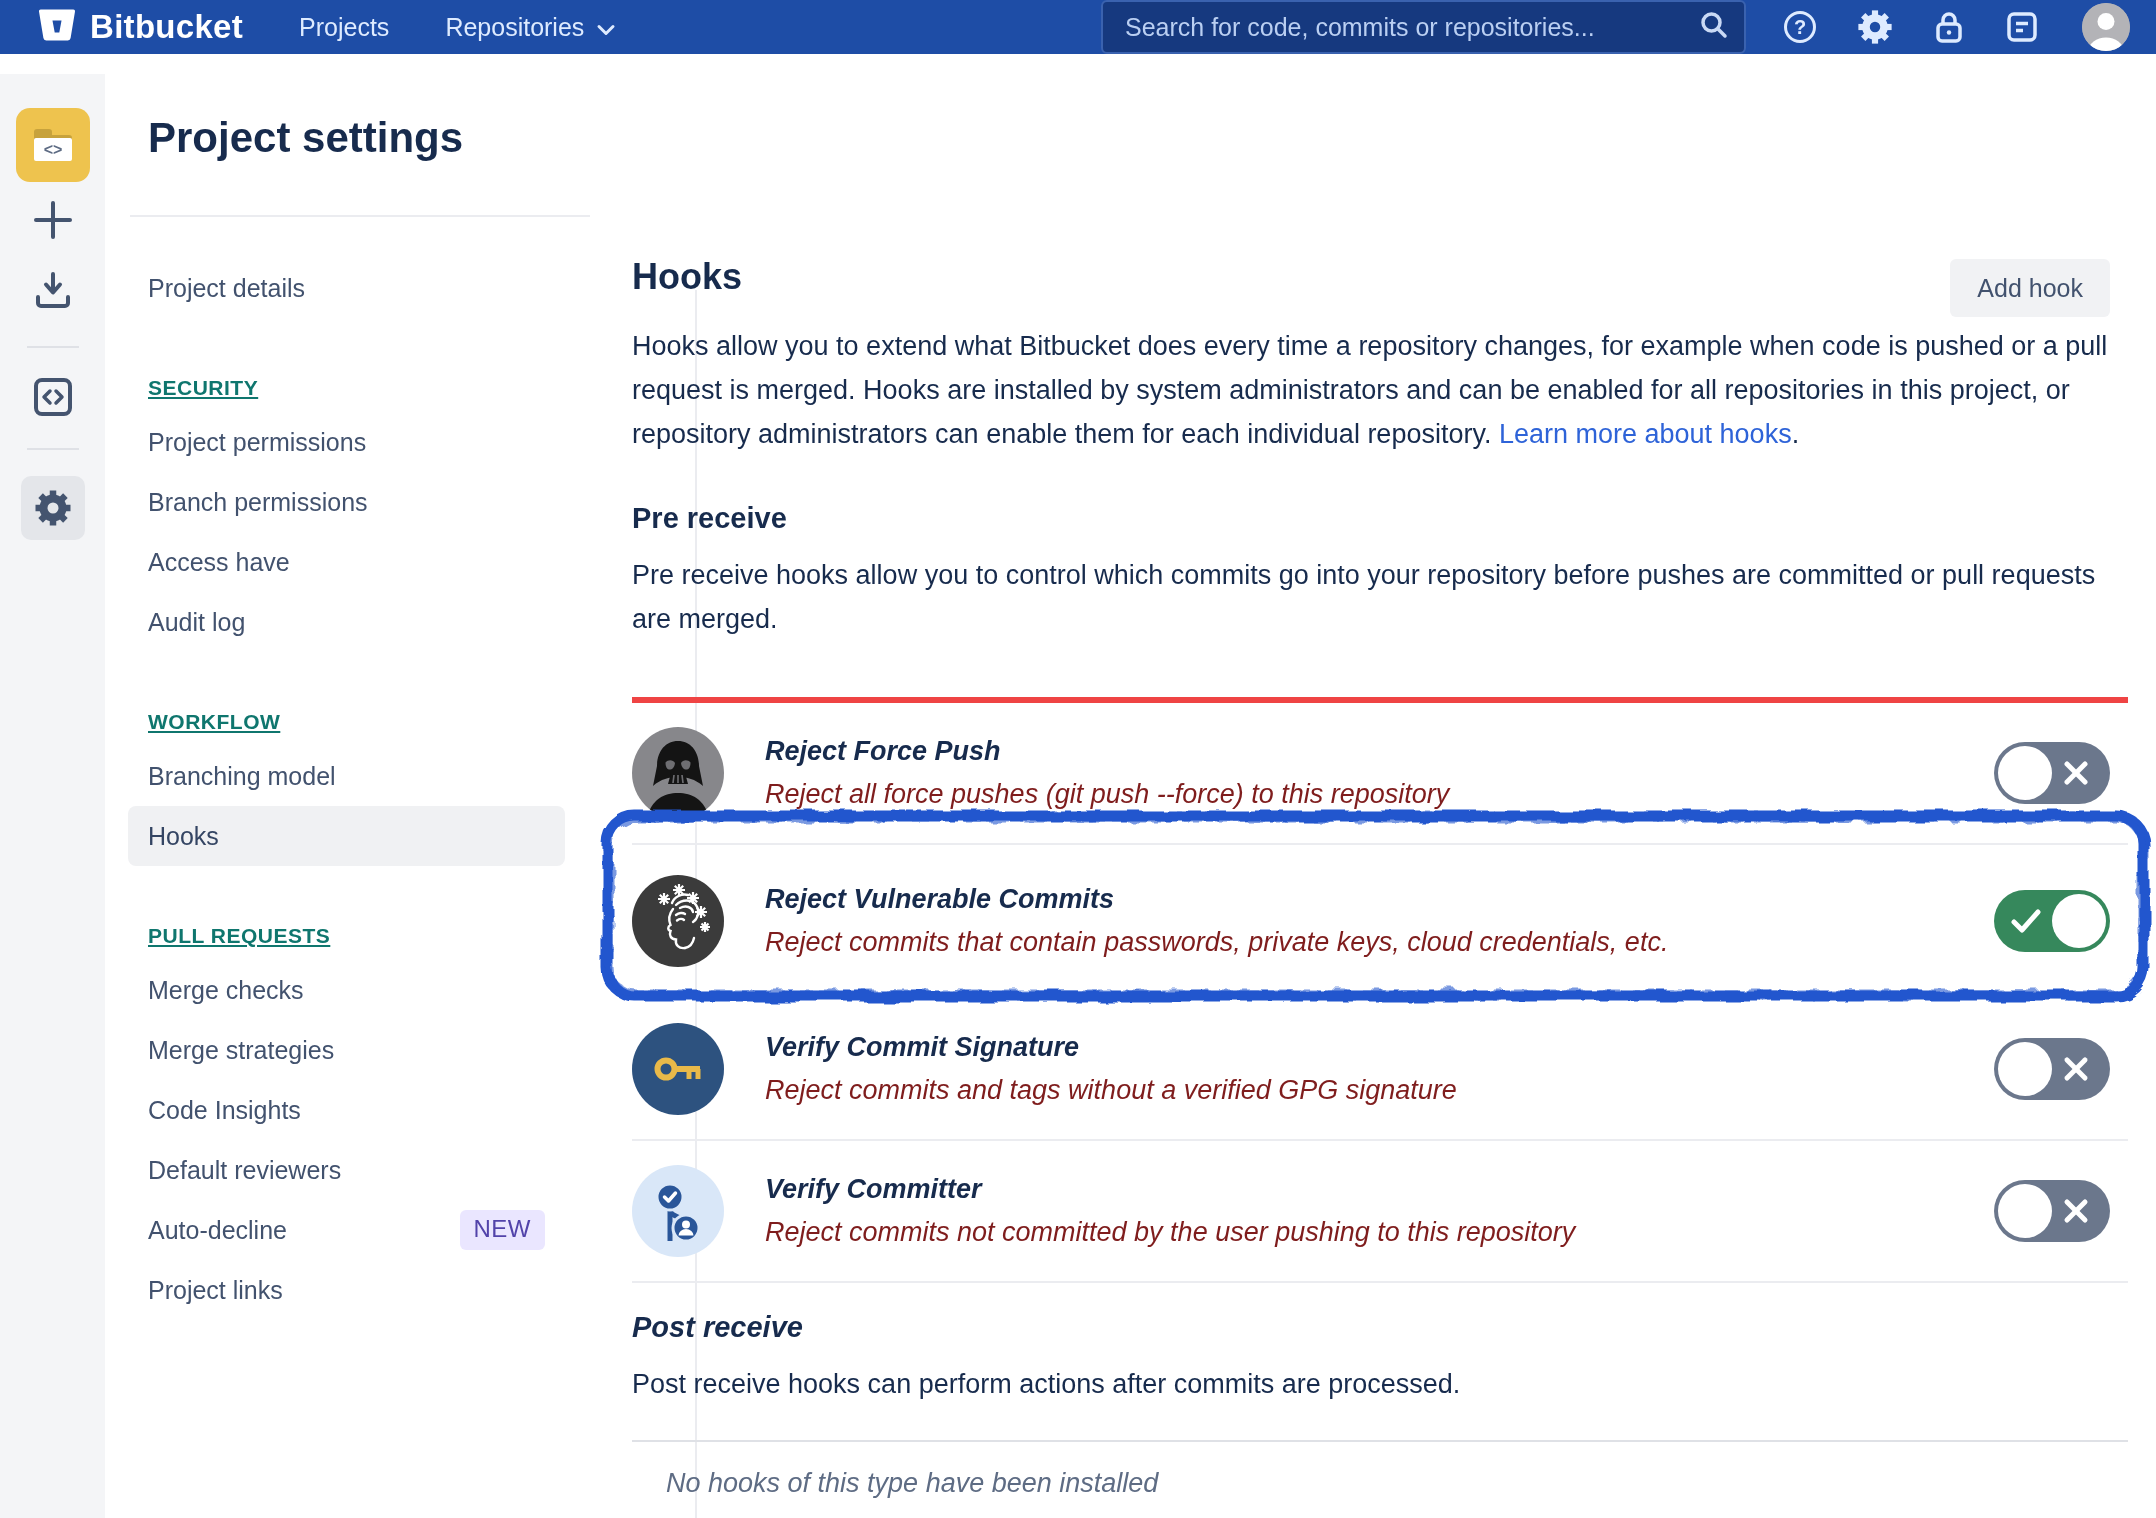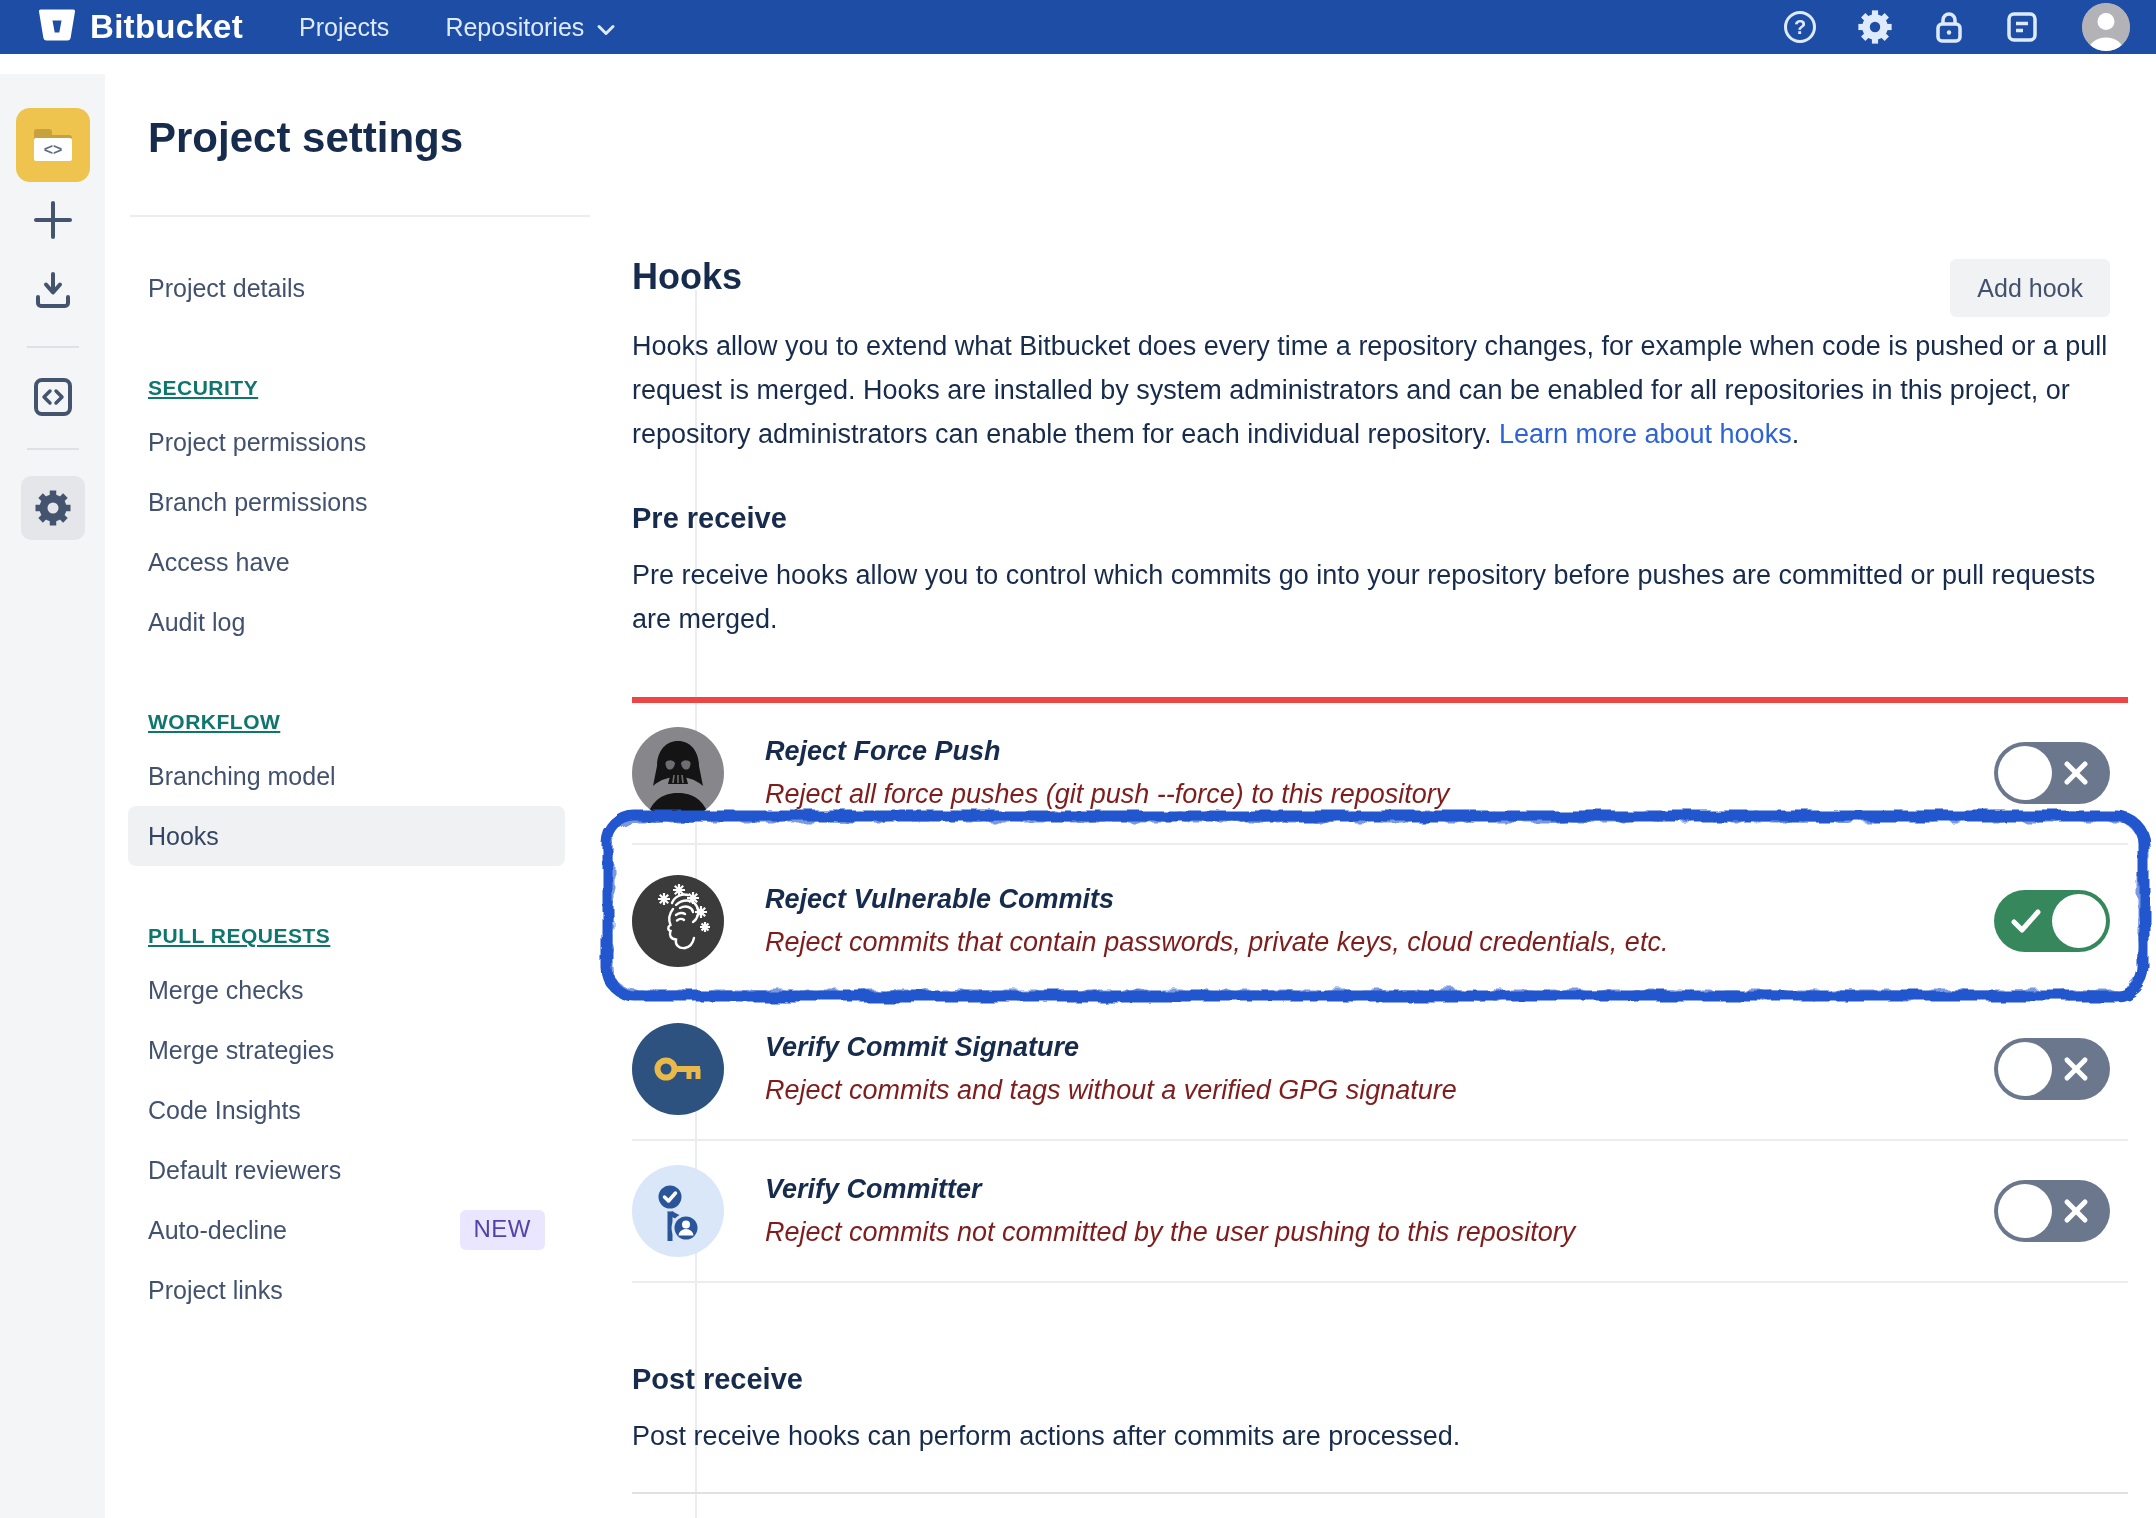--- a/index.html
+++ b/index.html
@@ -136,20 +136,29 @@
     <span class="nav-menu-item">
       <span>Repositories</span>
       <span>
         <svg width="20" height="12" viewBox="0 0 20 12" fill="none" stroke="#DEEBFF" stroke-width="3" stroke-linecap="round" stroke-linejoin="round">
             <path d="M3 2.5 L10 9.5 L17 2.5"></path>
           </svg>
       </span>
     </span>
   </nav>
   <div class="nav-right">
+    <div class="search-box">
+      <input class="search-input" type="text" placeholder="Search for code, commits or repositories..." style="">
+      <span>
+        <svg width="32" height="32" viewBox="0 0 32 32" fill="none" stroke="#C9D9F5" stroke-width="3.5" stroke-linecap="round">
+            <circle cx="13.5" cy="13.5" r="8.5"></circle>
+            <line x1="20.5" y1="20.5" x2="27" y2="27"></line>
+          </svg>
+      </span>
+    </div>
     <div class="navbar-icons">
       <button class="icon-btn">
         <svg width="36" height="36" viewBox="0 0 36 36">
             <circle cx="18" cy="18" r="14.5" fill="none" stroke="#DEEBFF" stroke-width="3"></circle>
             <text x="18" y="25" text-anchor="middle" font-size="20" font-weight="bold" fill="#DEEBFF" font-family="Liberation Sans, sans-serif">?</text>
           </svg>
       </button>
       <button class="icon-btn">
         <svg width="38" height="38" viewBox="0 0 40 40">
             <g fill="none" stroke="#DEEBFF">
@@ -401,21 +410,21 @@
         <span class="knob"></span>
         <svg class="x-icon" width="26" height="26" viewBox="0 0 26 26" stroke="#fff" stroke-width="5" stroke-linecap="round">
             <line x1="4" y1="4" x2="22" y2="22"></line>
             <line x1="4" y1="22" x2="22" y2="4"></line>
           </svg>
 
       </button>
     </div>
   </div>
 
-  <h3 class="section-title" style="margin-top:80px;">Post receive</h3>
+  <h3 class="section-title" style="margin-top:28px;font-style:italic;">Post receive</h3>
   <p class="section-desc">Post receive hooks can perform actions after commits are processed.</p>
   <hr class="post-divider">
   <p class="post-empty">No hooks of this type have been installed</p>
 </main>
 
 <svg class="marker-svg" viewBox="0 0 1571 230">
   <defs>
     <filter id="rough1" x="-6%" y="-25%" width="112%" height="150%">
       <feTurbulence type="fractalNoise" baseFrequency="0.035" numOctaves="3" seed="5" result="n"></feTurbulence>
       <feDisplacementMap in="SourceGraphic" in2="n" scale="8"></feDisplacementMap>

